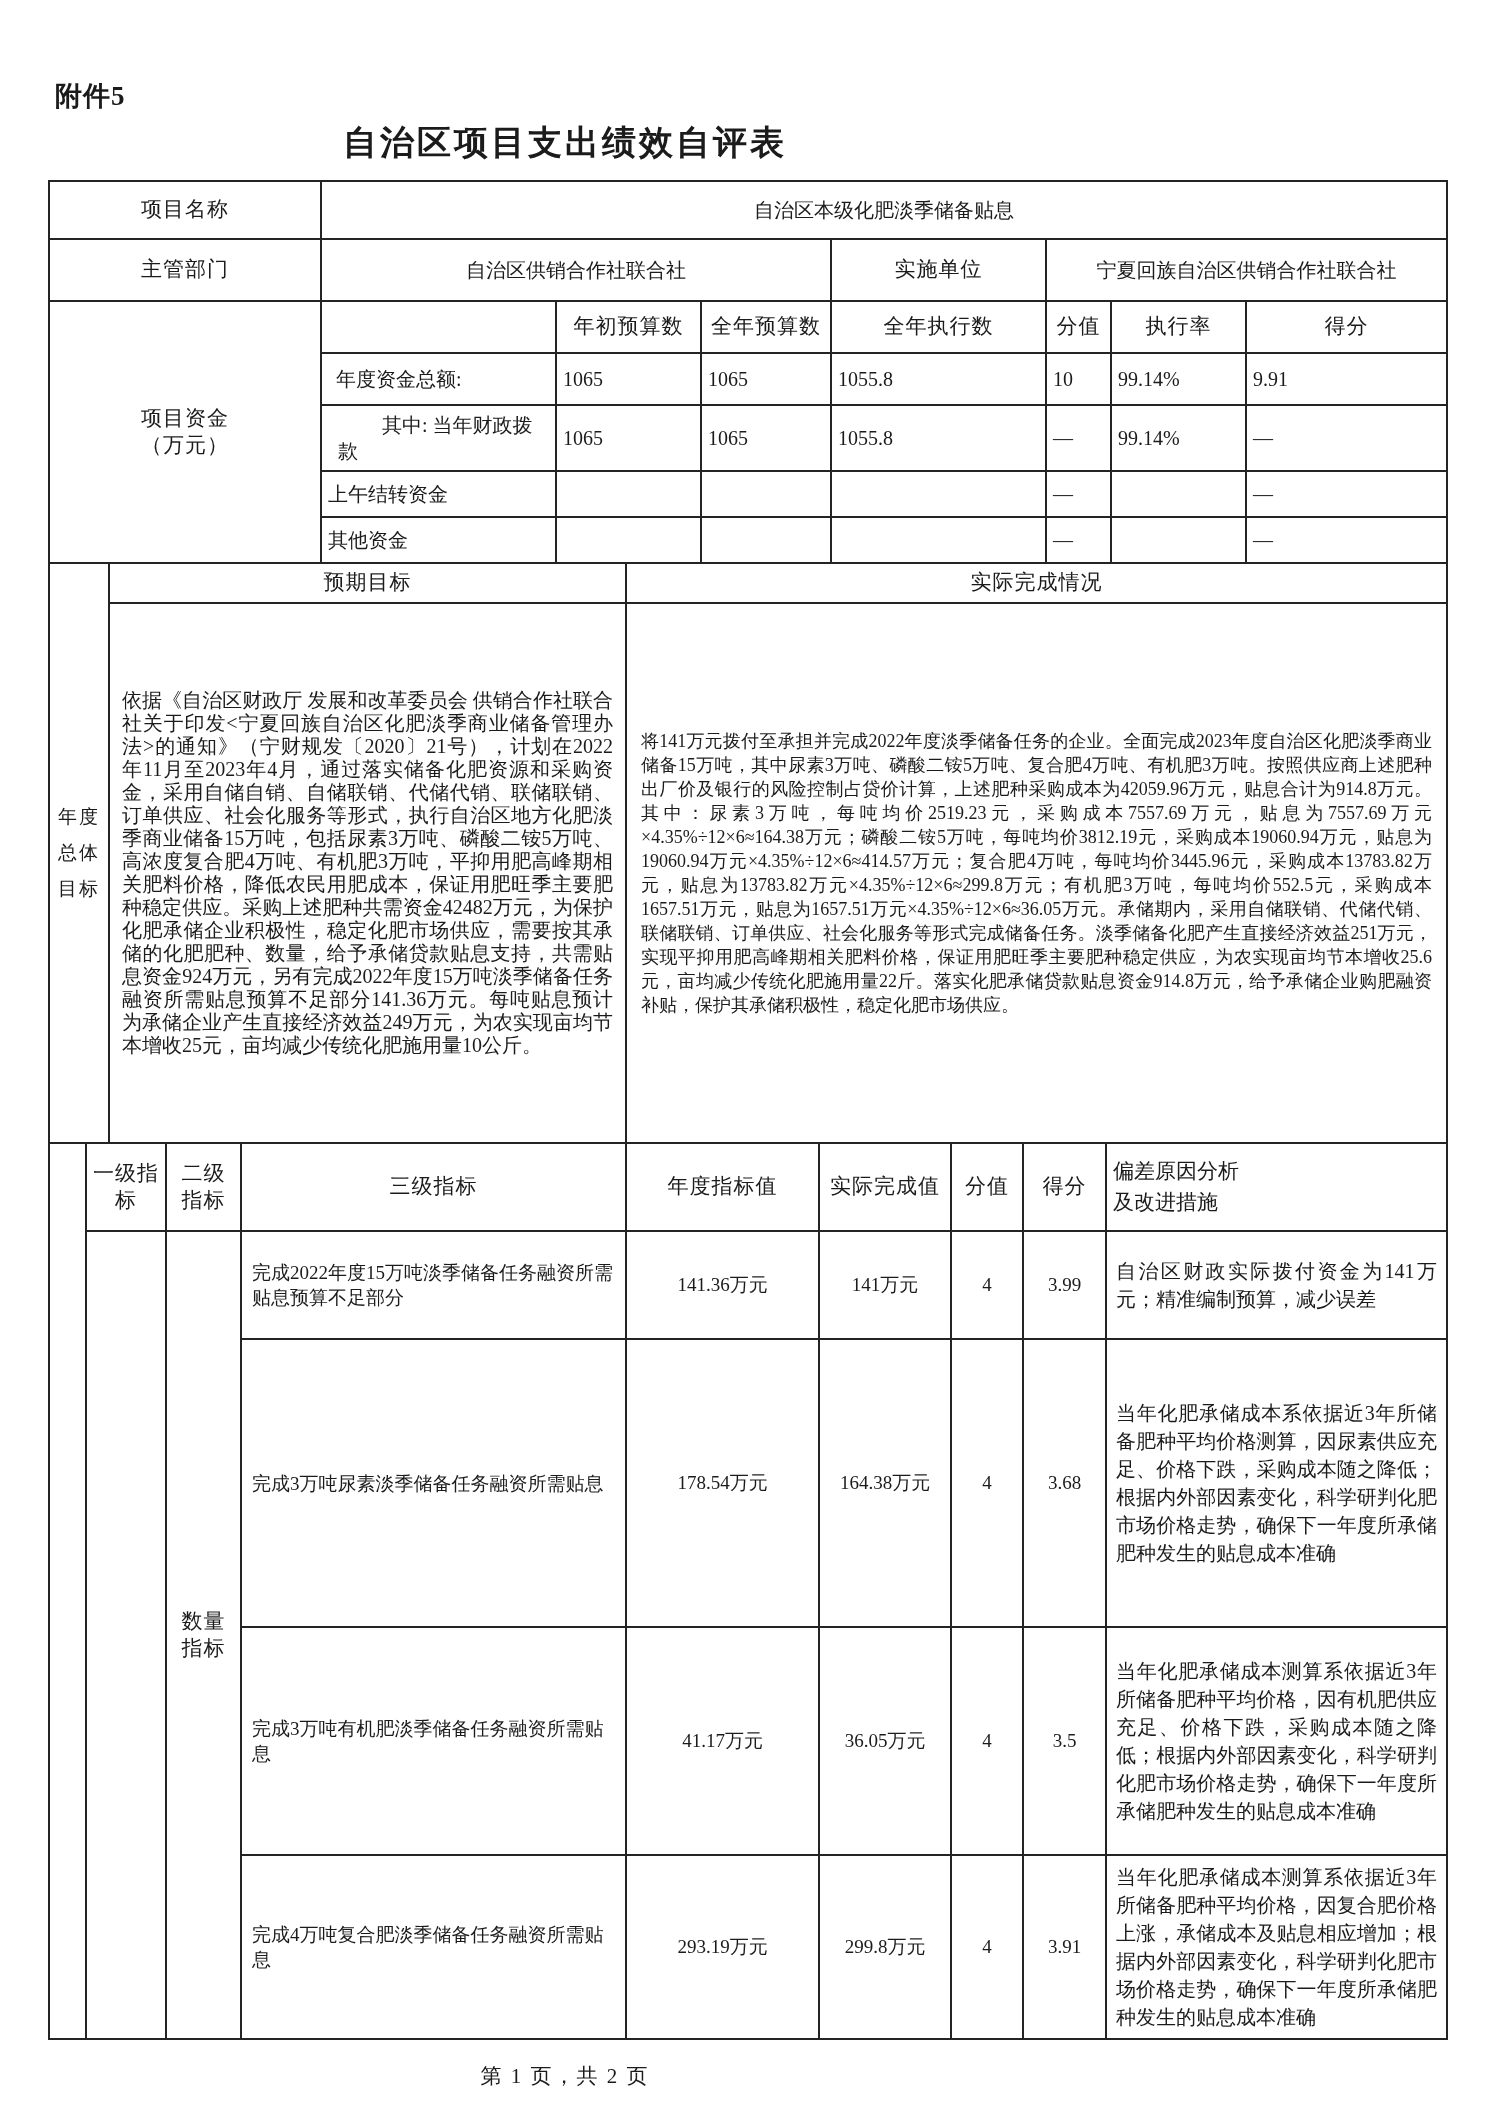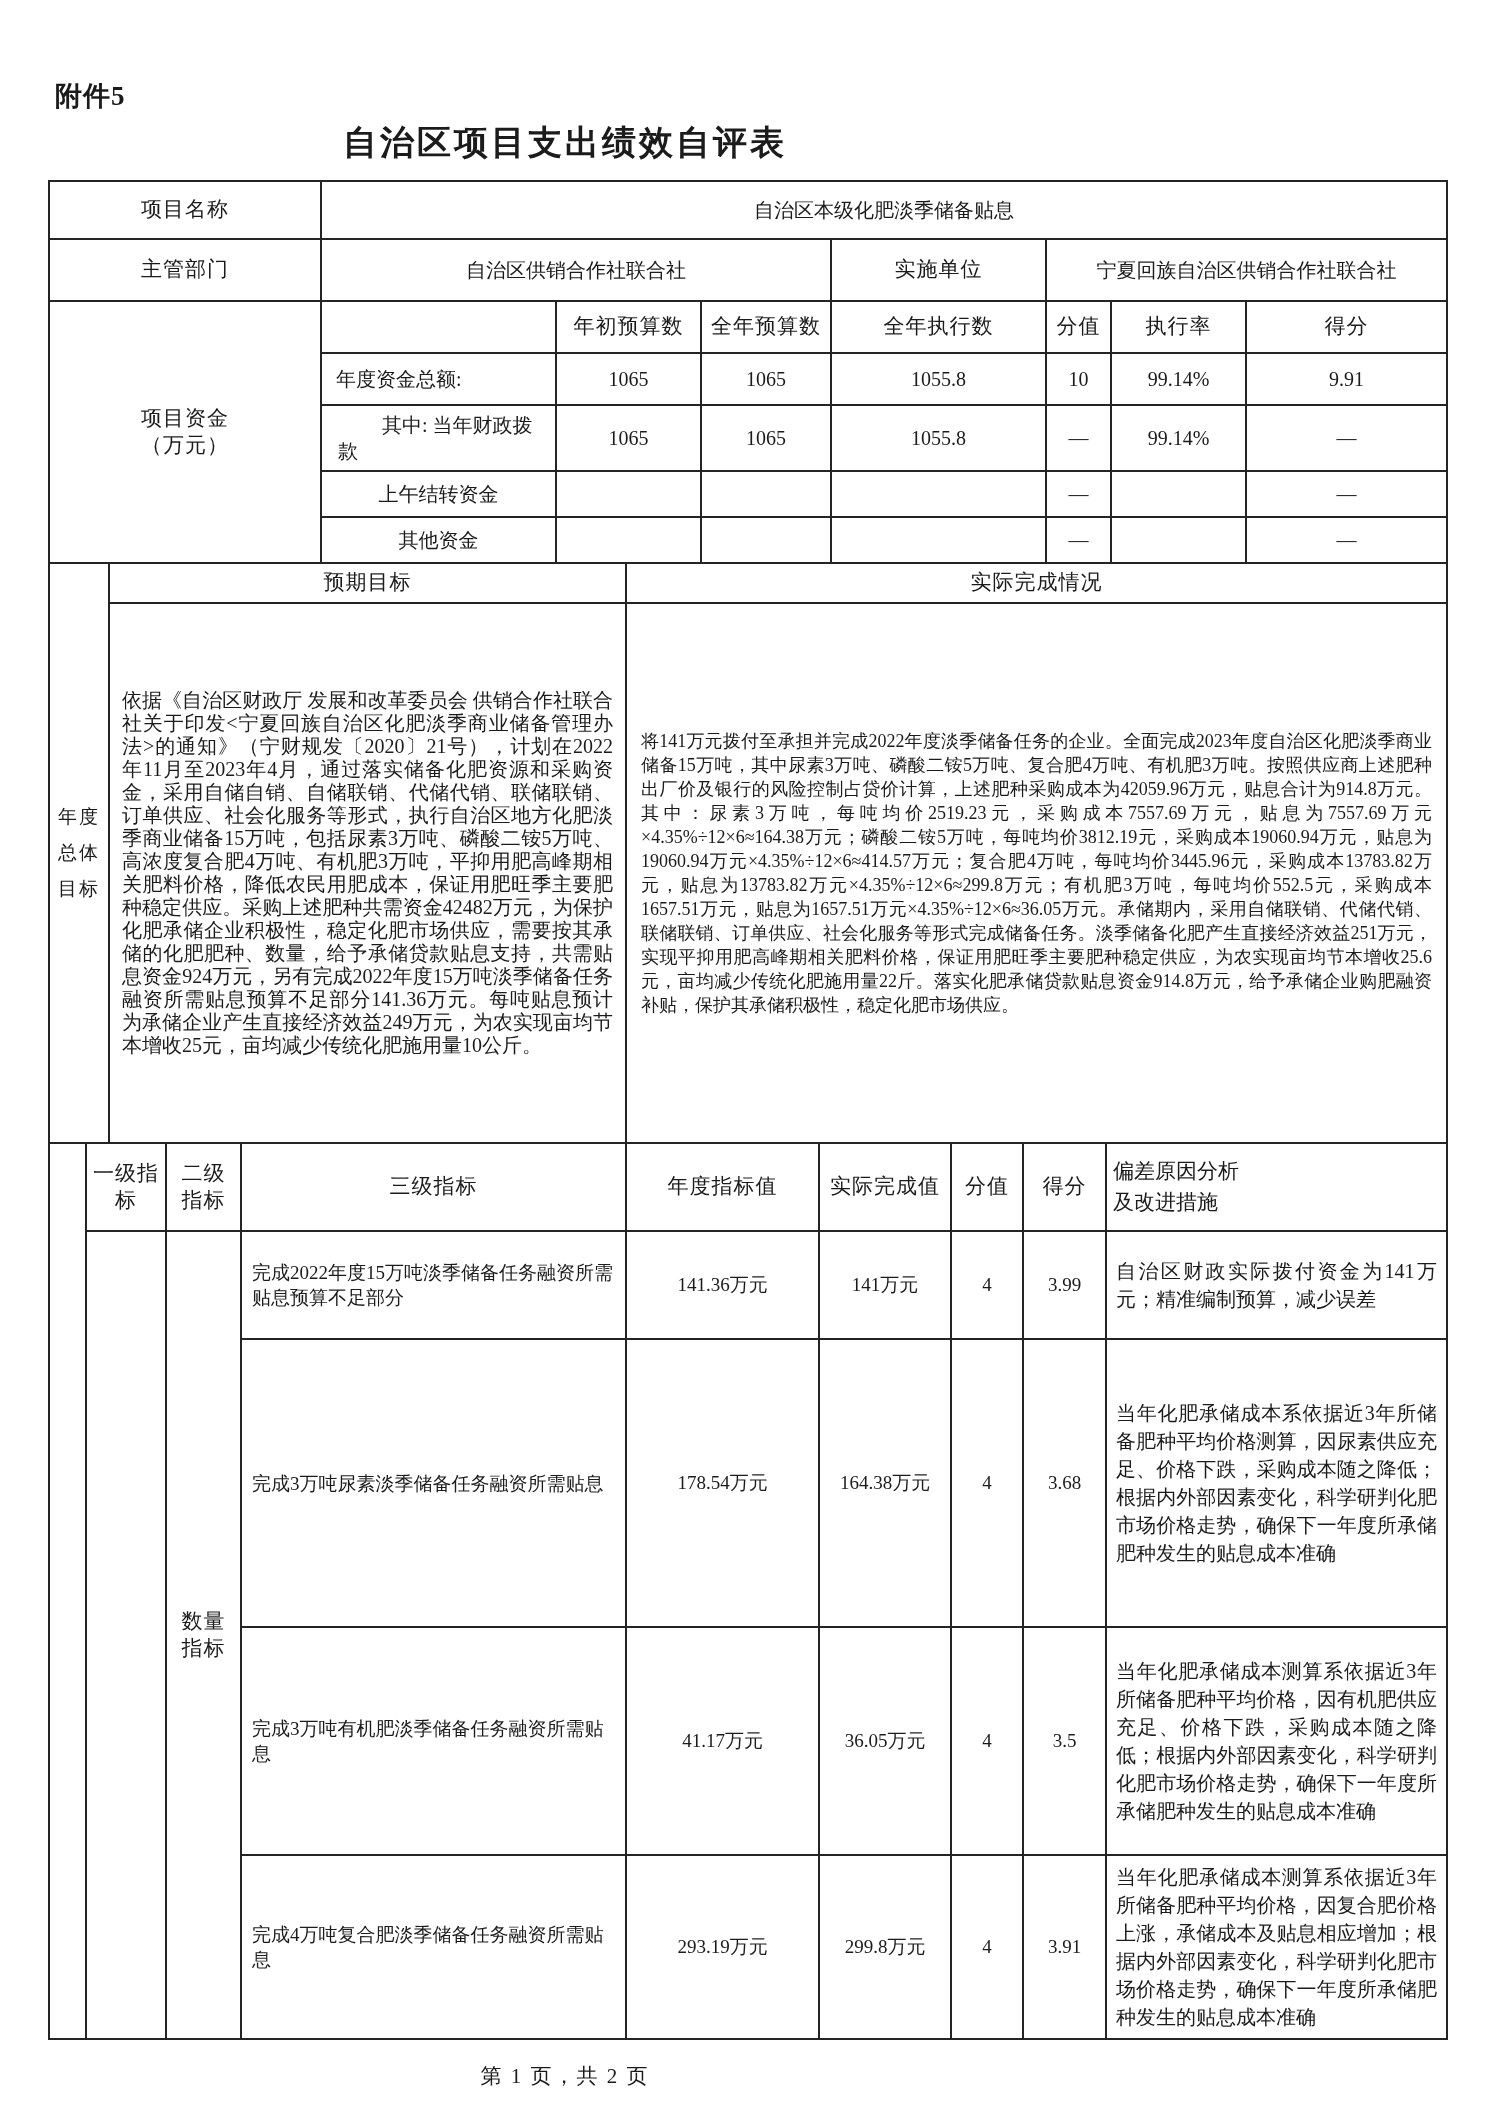--- a/index.html
+++ b/index.html
@@ -13,21 +13,21 @@
   .head-wrap{width:1130px;text-align:center;margin-top:6px;}
   .doc-title{font-size:34px;font-weight:bold;letter-spacing:3px;margin:0;}
   .doc-subtitle{font-size:16px;margin-top:8px;letter-spacing:1px;}
   table{border-collapse:collapse;table-layout:fixed;margin-left:48px;width:1398px;}
   .tblB,.tblC{margin-top:-2px;}
   td{border:2px solid #242424;padding:2px 6px;vertical-align:middle;
      font-size:20px;line-height:1.3;overflow:hidden;}
   .tblA{margin-top:14px;}
   .c{text-align:center;}
   .lbl{font-size:21px;text-align:center;letter-spacing:1px;}
-  .num{font-size:20px;text-align:center;font-family:"Liberation Serif","DejaVu Serif",serif;}
+  .num{font-size:20px;font-family:"Liberation Serif","DejaVu Serif",serif;}
   .left-lbl{text-align:left;padding-left:14px;font-size:20px;}
   .indent-lbl{text-align:left;padding-left:16px;text-indent:44px;font-size:20px;}
   .r1{height:58px;} .r2{height:62px;} .fh{height:52px;}
   .fr1{height:52px;} .fr2{height:66px;} .fr3{height:46px;} .fr4{height:46px;}
   .goal-head{height:40px;}
   .goal-body{height:540px;}
   .vert-label{font-size:19px;text-align:center;padding:0 8px;letter-spacing:2px;line-height:1.9;}
   .para{font-size:20px;line-height:23px;text-align:justify;padding:10px 12px;}
   .para-r{font-size:18px;line-height:24px;text-align:justify;padding:10px 14px;}
   .ih{height:88px;}

